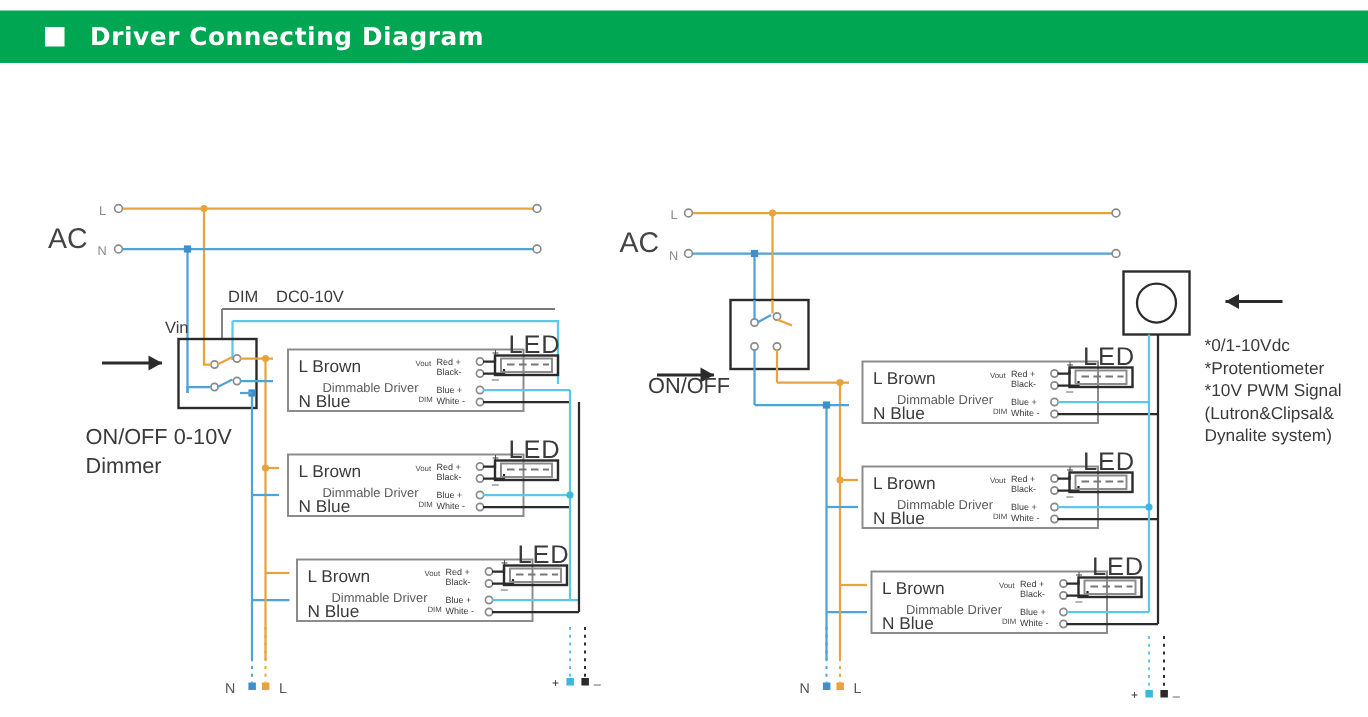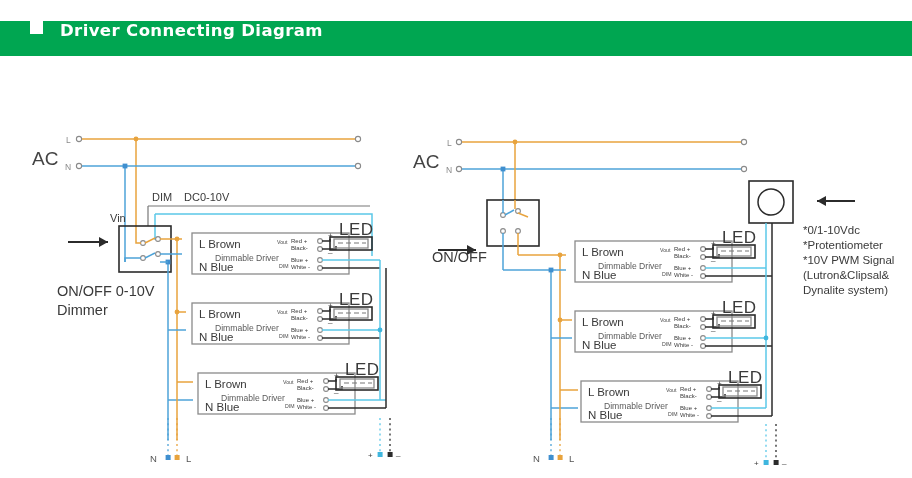--- a/index.html
+++ b/index.html
@@ -1,22 +1,22 @@
 <!DOCTYPE html>
 <html><head>
 <meta charset="utf-8">
 <style>
   html,body{margin:0;padding:0;background:#ffffff;}
   body{width:912px;height:478px;overflow:hidden;
        font-family:"Liberation Sans",sans-serif;color:#3a3a3a;}
   #root{position:relative;width:912px;height:478px;}
 
   
-  .header{position:absolute;left:0;top:21px;width:912px;height:35px;
-          background:#00a651;display:flex;align-items:flex-start;}
+  .header{position:absolute;left:0;top:7px;width:912px;height:35px;
+          background:#00a651;display:flex;align-items:center;}
   .header .sq{width:13px;height:13px;background:#ffffff;margin-left:30px;}
   .header .ttl{margin-left:17px;color:#ffffff;font-size:16.5px;
                font-weight:bold;letter-spacing:.4px;
                font-family:"DejaVu Sans",sans-serif;}
 
   
   svg.canvas{position:absolute;left:0;top:0;width:912px;height:478px;}
 
   .wL{stroke:#e8a33d;stroke-width:1.5;fill:none;}      
   .wN{stroke:#4ea3d8;stroke-width:1.5;fill:none;}      

